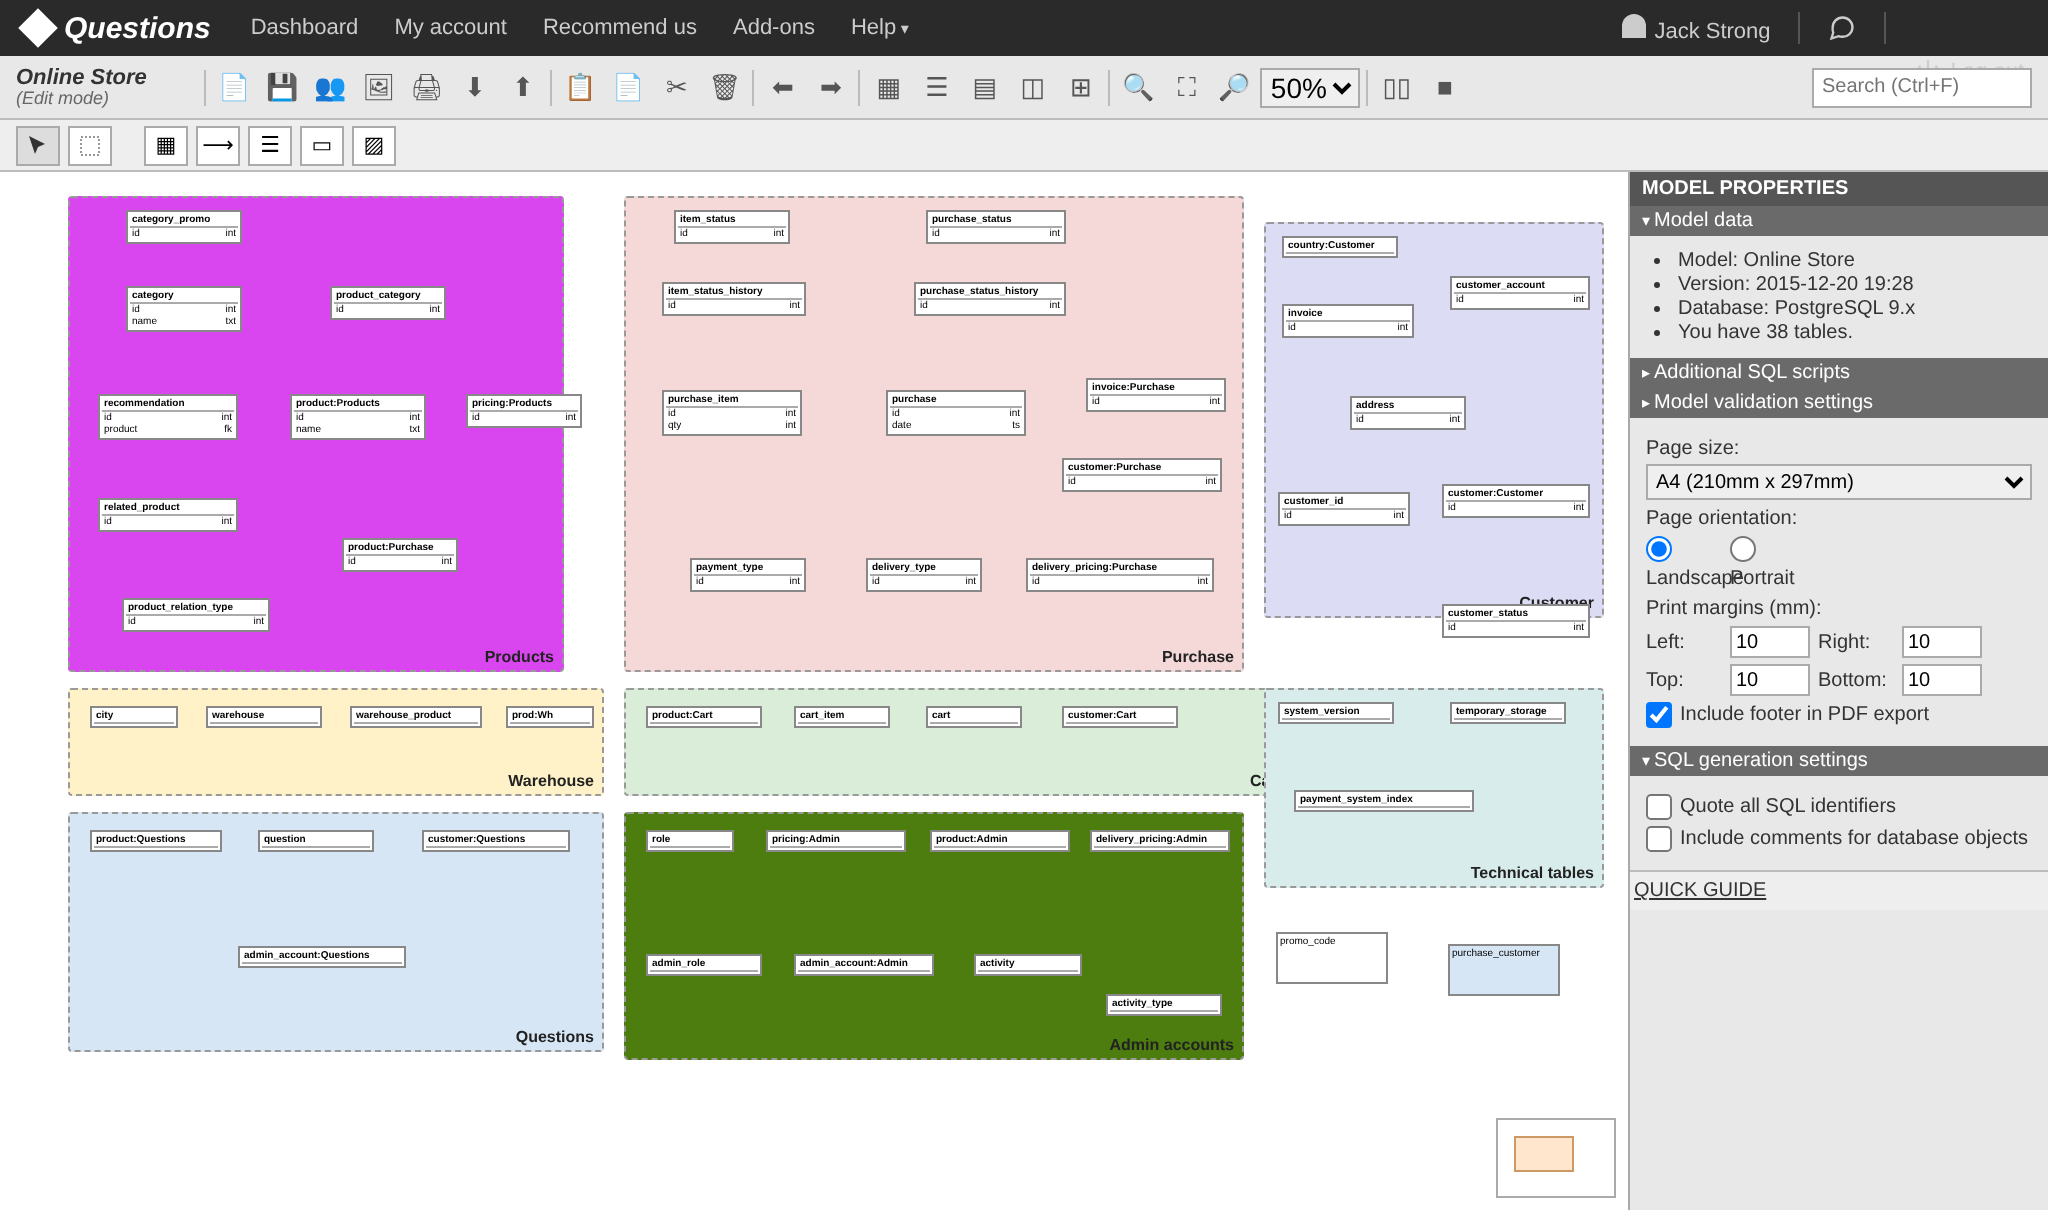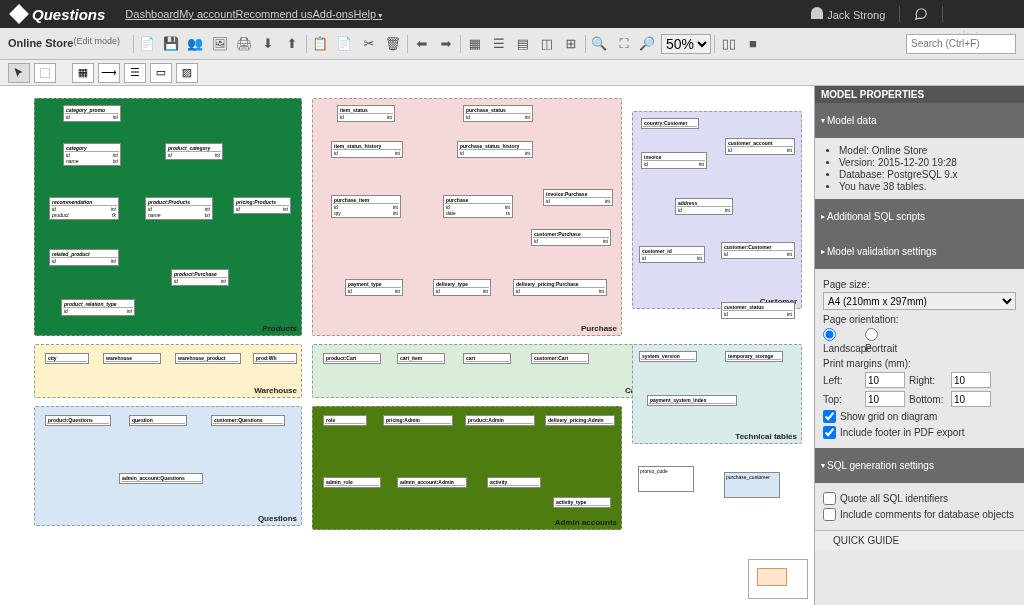--- a/index.html
+++ b/index.html
@@ -2,31 +2,31 @@
 <html><head>
 <meta charset="utf-8">
 <style>
 * { margin: 0; padding: 0; box-sizing: border-box; }
 body { font-family: Arial, sans-serif; font-size: 11px; background: #f0f0f0; width: 1024px; height: 605px; overflow: hidden; }
 
 
 .topbar { background: #2a2a2a; color: #ccc; height: 28px; display: flex; align-items: center; padding: 0 12px; }
 .logo { color: #fff; font-size: 15px; font-weight: bold; font-style: italic; margin-right: 20px; display: flex; align-items: center; }
 .logo-diamond { width: 14px; height: 14px; background: #fff; transform: rotate(45deg); margin-right: 6px; }
-.nav-links { display: flex; flex: 1; text-decoration: underline; }
+.nav-links { display: flex; gap: 18px; flex: 1; }
 .nav-link { color: #ccc; font-size: 11px; cursor: pointer; }
 .nav-link.dd::after { content: " ▾"; font-size: 8px; }
 .user-area { display: flex; align-items: center; gap: 14px; color: #ccc; }
 .user-icon { width: 12px; height: 12px; background: #ccc; border-radius: 50% 50% 0 0; display: inline-block; margin-right: 4px; }
 .chat-icon, .power-icon { width: 14px; height: 14px; display: inline-flex; align-items: center; justify-content: center; }
 .divider-v { width: 1px; height: 16px; background: #555; }
 
 
 .toolbar { background: #e8e8e8; height: 32px; display: flex; align-items: center; padding: 0 8px; border-bottom: 1px solid #bbb; }
-.model-title { display: flex; flex-direction: row; margin-right: 10px; line-height: 1.1; }
+.model-title { display: flex; flex-direction: column; margin-right: 26px; line-height: 1.1; font-style: italic; }
 .model-name { font-size: 11px; font-weight: bold; color: #333; }
 .model-mode { font-size: 9px; color: #666; }
 .tbar-icons { display: flex; gap: 2px; align-items: center; }
 .tbar-btn { width: 22px; height: 22px; display: flex; align-items: center; justify-content: center; cursor: pointer; color: #555; font-size: 13px; }
 .tbar-sep { width: 1px; height: 18px; background: #bbb; margin: 0 3px; }
 .zoom-select { width: 50px; height: 20px; font-size: 14px; border: 1px solid #aaa; }
 .search-box { margin-left: auto; width: 110px; height: 20px; font-size: 10px; padding: 0 4px; border: 1px solid #aaa; background: #fff; }
 
 
 .toolbar2 { background: #eee; height: 26px; display: flex; align-items: center; padding: 0 8px; gap: 4px; border-bottom: 1px solid #bbb; }
@@ -34,48 +34,48 @@
 .tool2-btn.active { background: #ddd; }
 
 
 .main { display: flex; height: calc(605px - 28px - 32px - 26px); }
 .canvas { flex: 1; background: #fff; position: relative; overflow: hidden; }
 .sidebar { width: 210px; background: #e8e8e8; border-left: 1px solid #aaa; display: flex; flex-direction: column; overflow-y: auto; }
 
 
 .group { position: absolute; border: 1px dashed #999; border-radius: 2px; }
 .group-label { position: absolute; bottom: 2px; right: 4px; font-size: 8px; color: #222; font-weight: bold; }
-.g-products { left: 34px; top: 12px; width: 268px; height: 238px; background: #15803d; font-style: italic; }
+.g-products { left: 34px; top: 12px; width: 248px; height: 238px; background: #d946ef; }
 .g-purchase { left: 312px; top: 12px; width: 310px; height: 238px; background: #f5d8d8; }
 .g-customer { left: 632px; top: 25px; width: 170px; height: 198px; background: #dcdcf4; }
 .g-warehouse { left: 34px; top: 258px; width: 268px; height: 54px; background: #fff2c8; }
 .g-cart { left: 312px; top: 258px; width: 334px; height: 54px; background: #d9edd9; }
 .g-tech { left: 632px; top: 258px; width: 170px; height: 100px; background: #d9ecec; }
 .g-questions { left: 34px; top: 320px; width: 268px; height: 120px; background: #d6e6f5; }
 .g-admin { left: 312px; top: 320px; width: 310px; height: 124px; background: #4d7c0f; }
 .table-box { position: absolute; background: #fff; border: 1px solid #888; font-size: 5px; width: 58px; padding: 1px; }
 .table-box .th { font-weight: bold; font-size: 5px; border-bottom: 1px solid #aaa; padding: 0 1px; white-space: nowrap; overflow: hidden; }
 .table-box .tr { display: flex; justify-content: space-between; padding: 0 1px; white-space: nowrap; overflow: hidden; }
 .loose { position: absolute; background: #fff; border: 1px solid #888; font-size: 5px; width: 56px; height: 26px; }
 
 
 .panel-header { background: #555; color: #fff; font-size: 10px; font-weight: bold; padding: 3px 6px; }
-.panel-sub { background: #6a6a6a; color: #fff; font-size: 10px; padding: 12px 6px; display: flex; align-items: center; }
+.panel-sub { background: #6a6a6a; color: #fff; font-size: 10px; padding: 2px 6px; display: flex; align-items: center; }
 .panel-sub::before { content: "▸ "; font-size: 8px; margin-right: 2px; }
 .panel-sub.open::before { content: "▾ "; }
 .panel-body { padding: 6px 8px; font-size: 10px; color: #333; background: #e8e8e8; }
 .panel-body ul { list-style: disc; padding-left: 16px; }
 .panel-body li { margin: 1px 0; }
 .form-row { display: flex; align-items: center; margin: 3px 0; gap: 4px; }
 .form-row label { width: 38px; font-size: 10px; }
 .form-row input[type=text] { width: 40px; height: 16px; font-size: 10px; border: 1px solid #aaa; padding: 0 2px; }
 .form-label { font-size: 10px; margin: 4px 0 2px; }
 .page-select { width: 100%; height: 18px; font-size: 10px; border: 1px solid #aaa; }
 .cbx { display: flex; align-items: center; gap: 4px; margin: 3px 0; font-size: 10px; }
-.quick-guide { background: #eee; padding: 4px 18px; font-size: 10px; color: #333; border-top: 1px solid #bbb; }
+.quick-guide { background: #eee; padding: 4px 2px; font-size: 10px; color: #333; border-top: 1px solid #bbb; text-decoration: underline; }
 
 
 .minimap { position: absolute; bottom: 6px; right: 6px; width: 60px; height: 40px; border: 1px solid #aaa; background: #fff; }
 .minimap-inner { position: absolute; left: 8px; top: 8px; width: 30px; height: 18px; background: #ffe6cc; border: 1px solid #cc9966; }
 
 .svg-ico { width: 14px; height: 14px; }
 </style>
 </head>
 <body>
 
@@ -522,24 +522,20 @@
         <input type="text" value="10" style="">
       </div>
       <div class="form-row">
         <label>Top:</label>
         <input type="text" value="10" style="">
         <label>Bottom:</label>
         <input type="text" value="10" style="">
       </div>
       <label class="cbx">
           <input type="checkbox" checked="" style="">
-          <span>Show grid on diagram</span>
-        </label>
-      <label class="cbx">
-          <input type="checkbox" checked="" style="">
           <span>Include footer in PDF export</span>
         </label>
     </div>
     <div class="panel-sub open">SQL generation settings</div>
     <div class="panel-body">
       <label class="cbx">
           <input type="checkbox" style="">
           <span>Quote all SQL identifiers</span>
         </label>
       <label class="cbx">

